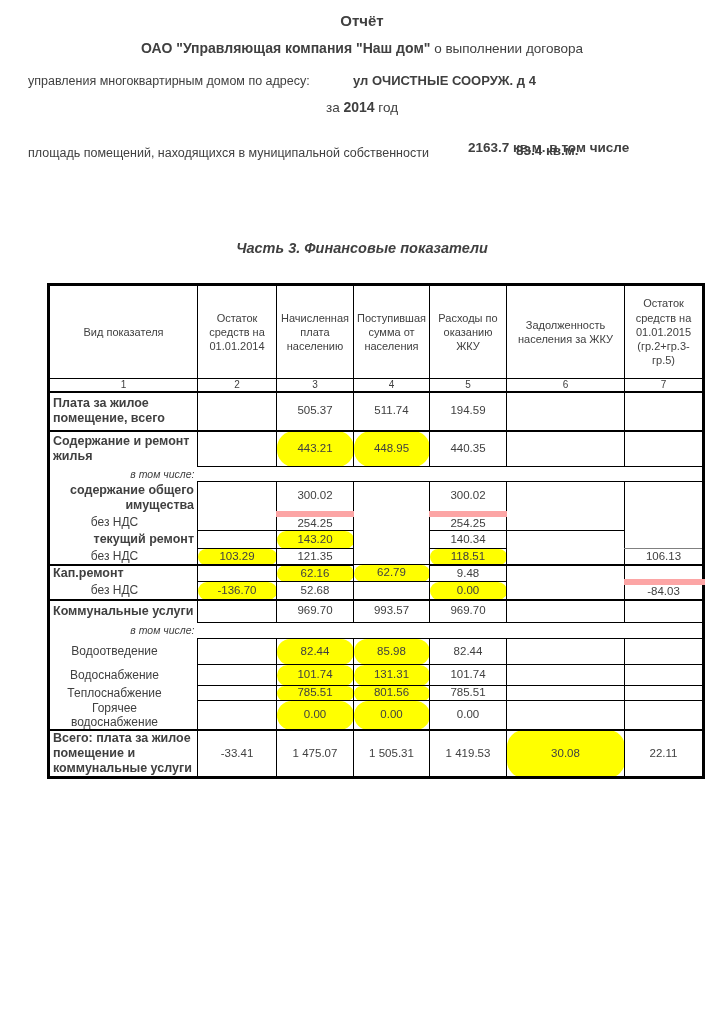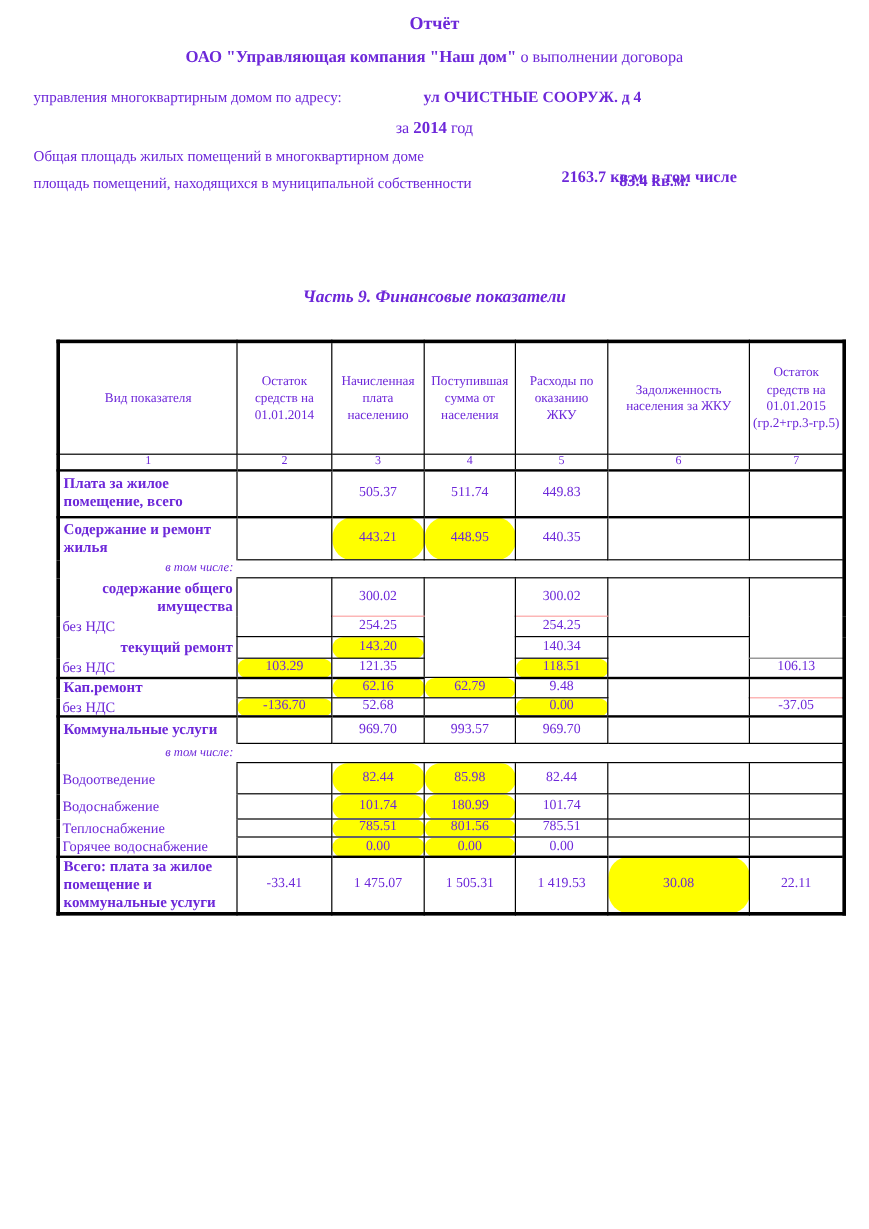--- a/index.html
+++ b/index.html
@@ -1,19 +1,19 @@
 <!DOCTYPE html>
 <html><head>
 <meta charset="utf-8">
 <style>
   * { margin:0; padding:0; box-sizing:border-box; }
   html,body { background:#fff; }
   .page {
     position:relative; width:724px; height:1024px; background:#ffffff;
-    font-family:Liberation Serif, serif; color:#6d28d9;
+    font-family:Liberation Sans, sans-serif; color:#404040;
   }
   .abs { position:absolute; }
   .center { left:0; width:724px; text-align:center; }
   .b { font-weight:bold; }
   .doc-title { top:12px; font-size:15px; font-weight:bold; }
   .l2 { top:40px; font-size:13.5px; }
   .l2 .b { font-size:14px; }
   .l3-left { top:74px; left:28px; font-size:12.5px; }
   .l3-bold { top:73px; left:353px; font-size:13px; font-weight:bold; }
   .l4 { top:99px; font-size:13.5px; }
@@ -27,52 +27,51 @@
 
   .tbl-wrap { top:283px; left:47px; }
   table { border-collapse:collapse; table-layout:fixed; width:655px; border:3px solid #000; }
   td {
     border:1px solid #000; padding:0 2px; text-align:center; vertical-align:middle;
     font-size:11.5px; line-height:1.2; overflow:hidden;
   }
   td.head { font-size:11px; line-height:1.3; padding:2px; }
   tr.nums td { font-size:10px; line-height:1; }
   td.lbl { text-align:left; font-weight:bold; font-size:12.5px; padding-left:3px; }
-  td.lbl-r { text-align:left; font-size:12px; padding-right:20px; }
+  td.lbl-r { text-align:center; font-size:12px; padding-right:20px; }
   td.lbl-rb { text-align:right; font-weight:bold; font-size:12.5px; padding-right:3px; }
   td.open { border-top:none; border-bottom:none; }
   td.band-lbl { border-top:none; border-bottom:none; border-right:none; text-align:right; font-style:italic; font-size:10.5px; padding-right:3px; }
   td.band { border-left:none; }
   td.y { background:#FFFF00;border-radius:17px; }
   td.bb2, tr.bb2 td { border-bottom:2px solid #000; }
   td.bb2n { border-bottom:2px solid #000; border-top:none; }
-  td.graybot { border-bottom:1px solid #fca5a5; }
+  td.graybot { border-bottom:6px solid #fca5a5; }
   td.graytop { border-top:1px solid #808080; }
 </style>
 </head>
 <body>
 
 <div class="page">
 
   <div class="abs center doc-title">Отчёт</div>
 
   <div class="abs center l2"><span class="b">ОАО "Управляющая компания "Наш дом"</span><span> о выполнении договора</span></div>
 
   <div class="abs l3-left">управления многоквартирным домом по адресу:</div>
   <div class="abs l3-bold">ул ОЧИСТНЫЕ СООРУЖ. д 4</div>
 
   <div class="abs center l4"><span>за </span><span class="b">2014</span><span> год</span></div>
 
-  <div class="abs l5-left">Общая площадь жилых помещений в многоквартирном доме</div>
   <div class="abs l5-bold">2163.7 кв.м. в том числе</div>
 
   <div class="abs l6-left">площадь помещений, находящихся в муниципальной собственности</div>
   <div class="abs l6-bold">83.4 кв.м.</div>
 
-  <div class="abs center section-title">Часть 9. Финансовые показатели</div>
+  <div class="abs center section-title">Часть 3. Финансовые показатели</div>
 
   <div class="abs tbl-wrap">
     <table>
       <colgroup>
         <col style="width:149px">
           <col style="width:79px">
           <col style="width:77px">
         <col style="width:76px">
           <col style="width:77px">
           <col style="width:118px">
@@ -98,21 +97,21 @@
         <td>5</td>
         <td>6</td>
         <td>7</td>
       </tr>
 
       <tr class="bb2" style="height:39px">
         <td class="lbl">Плата за жилое помещение, всего</td>
         <td></td>
         <td>505.37</td>
         <td>511.74</td>
-        <td>449.83</td>
+        <td>194.59</td>
         <td></td>
         <td></td>
       </tr>
 
       <tr style="height:36px">
         <td class="lbl" style="border-bottom:none">Содержание и ремонт жилья</td>
         <td></td>
         <td class="y">443.21</td>
         <td class="y">448.95</td>
         <td>440.35</td>
@@ -166,21 +165,21 @@
         <td rowspan="2" class="bb2"></td>
         <td class="graybot"></td>
       </tr>
 
       <tr class="bb2" style="height:15px">
         <td class="lbl-r bb2n">без НДС</td>
         <td class="y">-136.70</td>
         <td>52.68</td>
         <td></td>
         <td class="y">0.00</td>
-        <td class="graytop">-37.05</td>
+        <td class="graytop">-84.03</td>
       </tr>
 
       <tr style="height:23px">
         <td class="lbl" style="border-bottom:none">Коммунальные услуги</td>
         <td></td>
         <td>969.70</td>
         <td>993.57</td>
         <td>969.70</td>
         <td></td>
         <td></td>
@@ -198,21 +197,21 @@
         <td class="y">85.98</td>
         <td>82.44</td>
         <td></td>
         <td></td>
       </tr>
 
       <tr style="height:21px">
         <td class="lbl-r open">Водоснабжение</td>
         <td></td>
         <td class="y">101.74</td>
-        <td class="y">180.99</td>
+        <td class="y">131.31</td>
         <td>101.74</td>
         <td></td>
         <td></td>
       </tr>
 
       <tr style="height:15px">
         <td class="lbl-r open">Теплоснабжение</td>
         <td></td>
         <td class="y">785.51</td>
         <td class="y">801.56</td>

